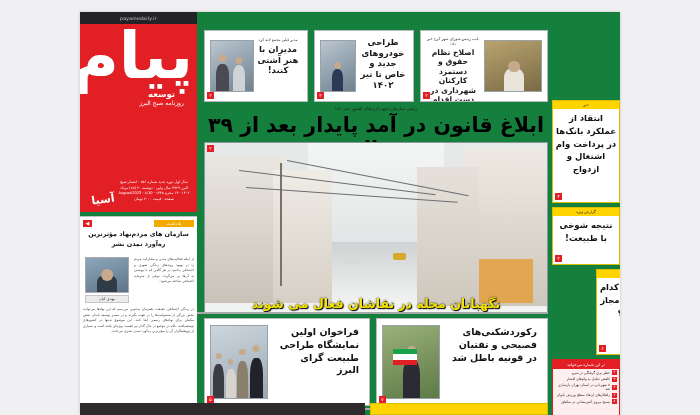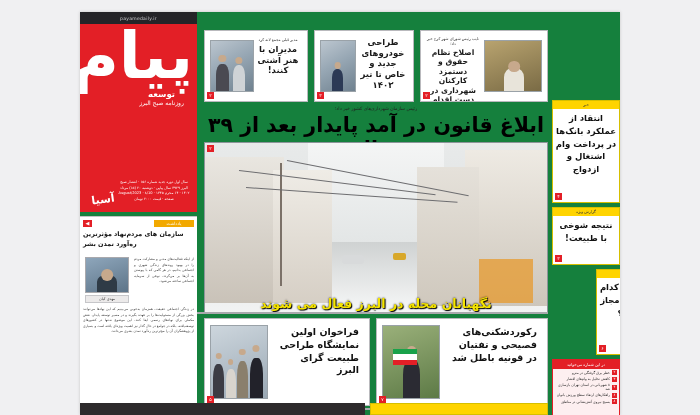--- a/index.html
+++ b/index.html
@@ -153,21 +153,21 @@
     position:absolute;right:3px;top:3px;width:40px;height:7px;
     background:#f2a900;color:#fff;font-size:4.2px;line-height:7px;
     text-align:center;
   }
   #lc-arrow{
     position:absolute;left:3px;top:3px;width:9px;height:7px;
     background:#e31f26;color:#fff;font-size:5px;line-height:7px;text-align:center;
   }
   #lc-title{
     position:absolute;right:3px;left:3px;top:13px;
-    font-size:6.4px;font-weight:bold;line-height:1.5;text-align:left;color:#111;
+    font-size:6.4px;font-weight:bold;line-height:1.5;text-align:center;color:#111;
   }
   #lc-photo{
     position:absolute;left:5px;top:40px;width:44px;height:36px;
     border:1px solid #a9a9ad;box-sizing:border-box;
     background:linear-gradient(160deg,#8ea6bb,#5d7488);
   }
   #lc-photo .ppl i{background:#2f3b46;}
   #lc-byline{
     position:absolute;left:5px;top:78px;width:44px;height:8px;
     background:#eceaea;border:1px solid #c6c6c9;box-sizing:border-box;
@@ -301,21 +301,21 @@
       <div class="bldL2"></div>
       <div class="bldR"></div>
       <div class="bldR2"></div>
       <div class="shopR"></div>
       <div class="pole" style="left:22%;top:12%;height:72%"></div>
       <div class="wire" style="left:10%;top:16%;width:58%;transform:rotate(7deg)"></div>
       <div class="wire" style="left:12%;top:26%;width:62%;transform:rotate(4deg)"></div>
       <div class="wire" style="left:24%;top:10%;width:54%;transform:rotate(11deg)"></div>
       <div class="carA"></div>
       <div class="carB"></div>
-      <div id="main-caption">نگهبانان محله در البرز فعال می شوند</div>
+      <div id="main-caption">نگهبانان محله در نقاشان فعال می شوند</div>
       <div class="redsq" style="left:2px;top:2px">۲</div>
     </div>
 
     <div class="divider" id="div1"></div>
 
     <div class="box" id="box-farakhan">
       <div class="photo bot-photo" style="left:auto;right:auto;left:5px;background:linear-gradient(160deg,#cdd6dd,#9aa8b4)">
         <div class="ppl">
           <i style="left:4%;width:20%;height:68%;background:#3c3c44"></i>
           <i style="left:26%;width:18%;height:58%;background:#d8d4cd"></i>

